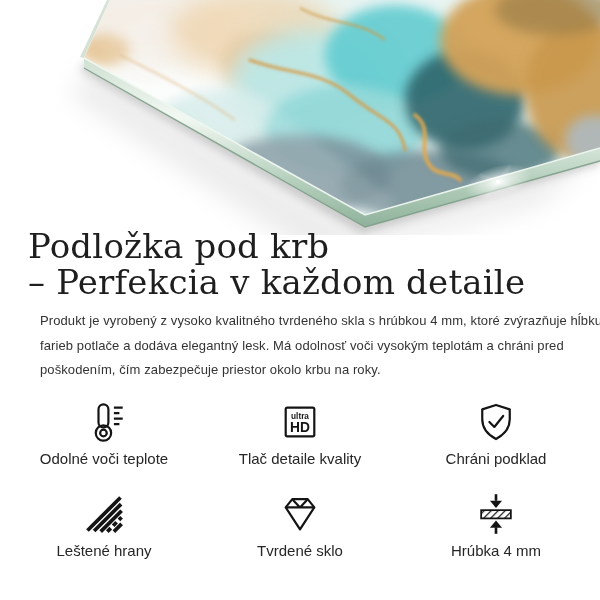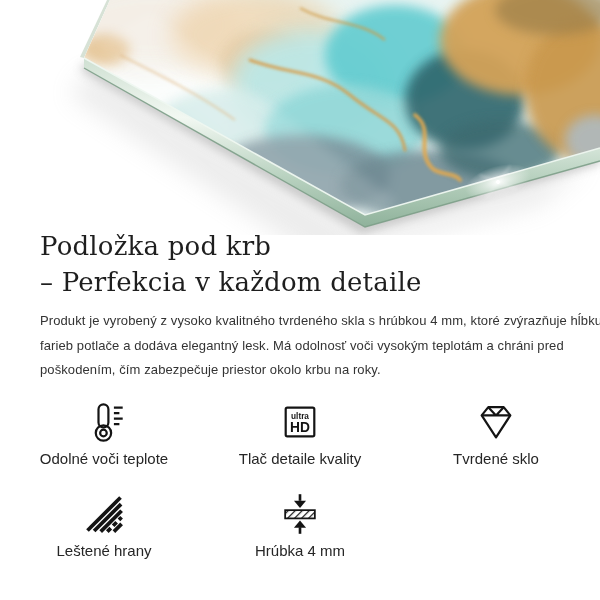--- a/index.html
+++ b/index.html
@@ -2,23 +2,23 @@
 <html><head>
 <meta charset="utf-8">
 <style>
   html,body { margin:0; padding:0; background:#ffffff; }
   .stage {
     position:relative; width:600px; height:600px; background:#ffffff;
     overflow:hidden; font-family:"Liberation Sans", sans-serif;
   }
   .hero { position:absolute; left:0; top:0; width:600px; height:235px; }
   .title {
-    position:absolute; left:40px; top:228px; margin:0;
+    position:absolute; left:28px; top:228px; margin:0;
     font-family:"DejaVu Serif", serif; font-weight:400;
-    font-size:26px; line-height:36px; color:#1e1e1e; letter-spacing:0.2px;
+    font-size:34px; line-height:36px; color:#1e1e1e; letter-spacing:0.2px;
   }
   .desc {
     position:absolute; left:40px; top:309px; margin:0;
     font-size:13px; line-height:24.5px; color:#333333; letter-spacing:0.1px;
   }
   .desc span { display:block; white-space:nowrap; }
   .features {
     position:absolute; left:6px; top:396px; width:588px;
     display:grid; grid-template-columns:repeat(3,1fr); row-gap:21px;
   }
@@ -144,44 +144,53 @@
       <div class="icon-box">
         <svg width="44" height="44" viewBox="0 0 40 40">
           <rect class="ic" x="7" y="7" width="26" height="26" rx="1.5" stroke-width="2.4"></rect>
           <text x="20" y="17" text-anchor="middle" font-family="Liberation Sans, sans-serif" font-size="7.5" font-weight="700" fill="#141414">ultra</text>
           <text x="20" y="29.5" text-anchor="middle" font-family="Liberation Sans, sans-serif" font-size="12.5" font-weight="700" fill="#141414">HD</text>
         </svg>
       </div>
       <div class="feature-label">Tlač detaile kvality</div>
     </div>
 
-
-    <div class="feature">
-      <div class="icon-box">
-        <svg width="44" height="44" viewBox="0 0 40 40">
-          <path class="ic" stroke-linejoin="round" d="M7 14 L13 6.5 H27 L33 14 L20 34 Z"></path>
-          <path class="ic" stroke-linejoin="round" d="M7 14 H33 M13 6.5 L20 14 L27 6.5"></path>
-        </svg>
-      </div>
-      <div class="feature-label">Tvrdené sklo</div>
+    <div class="feature">
+      <div class="icon-box">
+        <svg width="44" height="44" viewBox="0 0 40 40">
+          <path class="ic" stroke-width="2.2" stroke-linejoin="round" d="M20 4.5 L32.5 8.5 V17.5 C32.5 26.5 27.5 31.5 20 35.5 C12.5 31.5 7.5 26.5 7.5 17.5 V8.5 Z"></path>
+          <path class="ic" stroke-width="2.4" stroke-linecap="round" stroke-linejoin="round" d="M14 20 L18.5 24.5 L26.5 14.5"></path>
+        </svg>
+      </div>
+      <div class="feature-label">Chráni podklad</div>
     </div>
 
     <div class="feature">
       <div class="icon-box">
         <svg width="44" height="44" viewBox="0 0 40 40">
           <g stroke="#141414" stroke-width="3.4" fill="none">
             <path d="M5 35 L35 5"></path>
             <path d="M11 35.5 L35.5 11"></path>
             <path d="M17 36 L36 17"></path>
             <path d="M23 36 L36 23" stroke-dasharray="4.5 3"></path>
             <path d="M29 36 L36 29"></path>
           </g>
         </svg>
       </div>
       <div class="feature-label">Leštené hrany</div>
+    </div>
+
+    <div class="feature">
+      <div class="icon-box">
+        <svg width="44" height="44" viewBox="0 0 40 40">
+          <path class="ic" stroke-linejoin="round" d="M7 14 L13 6.5 H27 L33 14 L20 34 Z"></path>
+          <path class="ic" stroke-linejoin="round" d="M7 14 H33 M13 6.5 L20 14 L27 6.5"></path>
+        </svg>
+      </div>
+      <div class="feature-label">Tvrdené sklo</div>
     </div>
 
     <div class="feature">
       <div class="icon-box">
         <svg width="44" height="44" viewBox="0 0 40 40">
           <defs>
             <pattern id="hatchp" patternUnits="userSpaceOnUse" width="4.5" height="4.5" patternTransform="rotate(45)">
               <line x1="0" y1="0" x2="0" y2="4.5" stroke="#141414" stroke-width="2.2"></line>
             </pattern>
           </defs>

